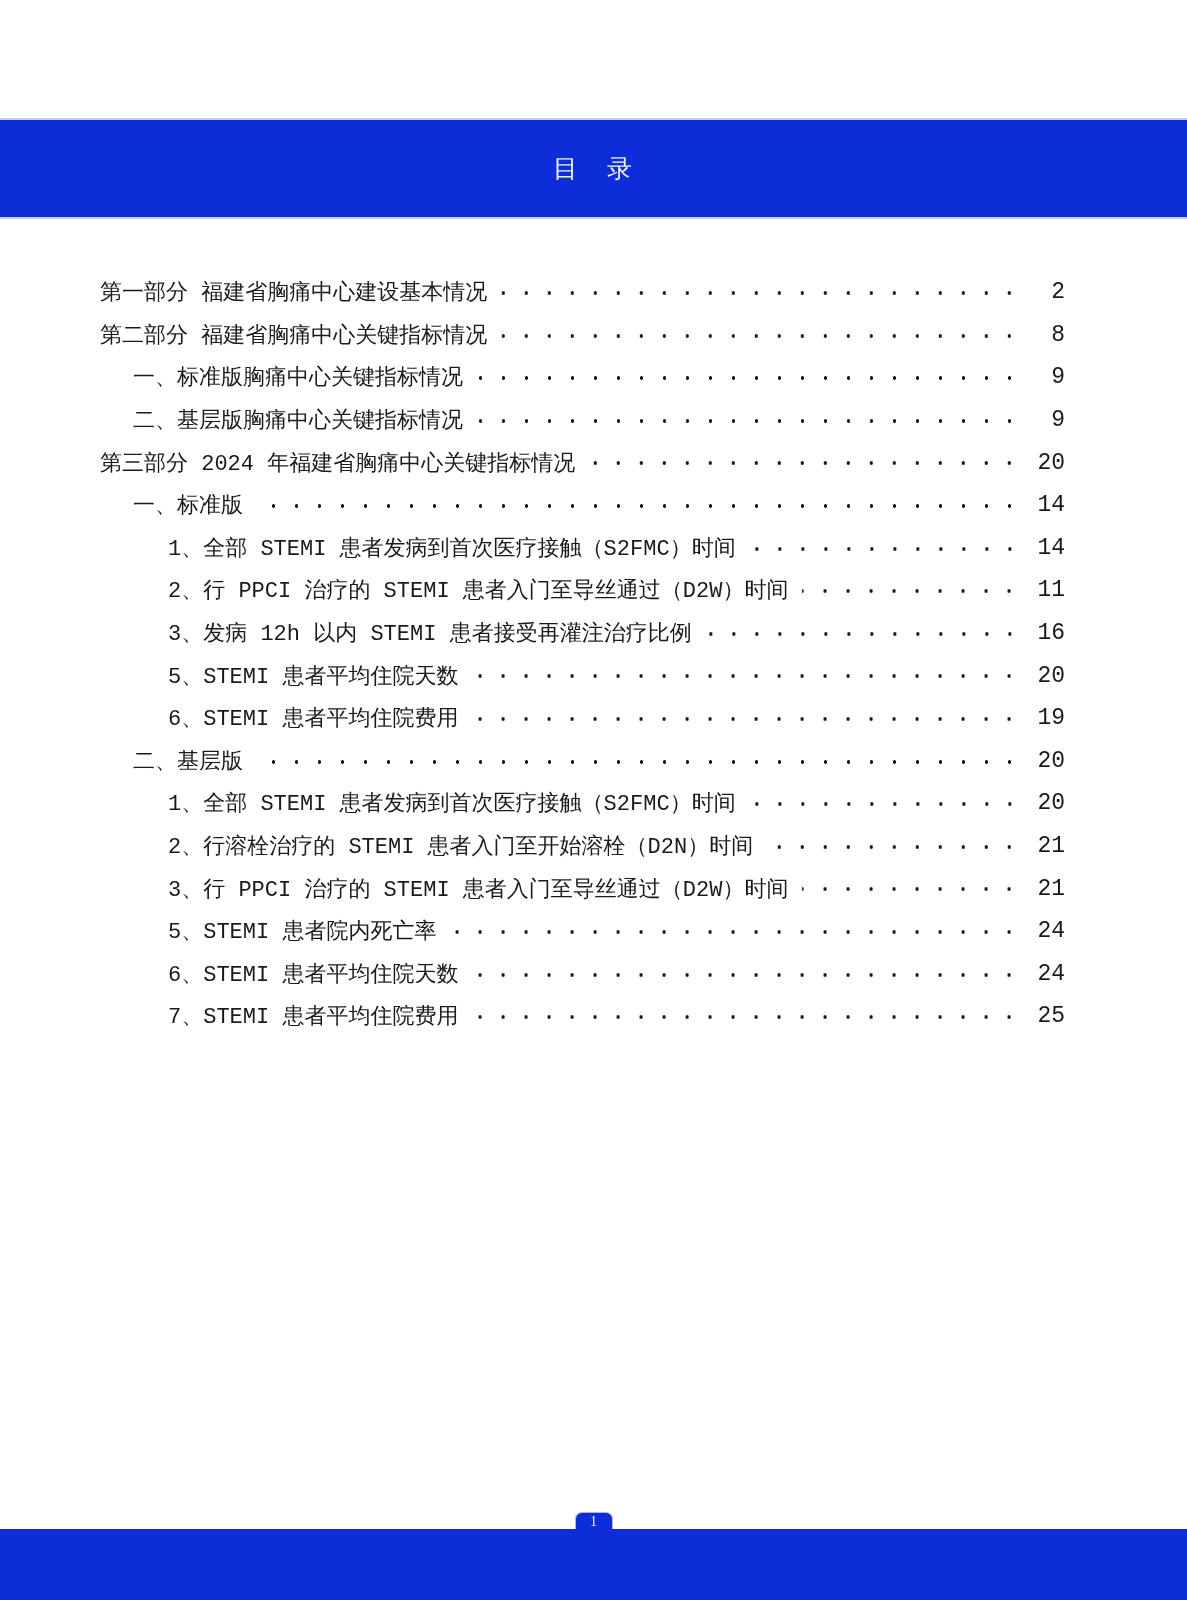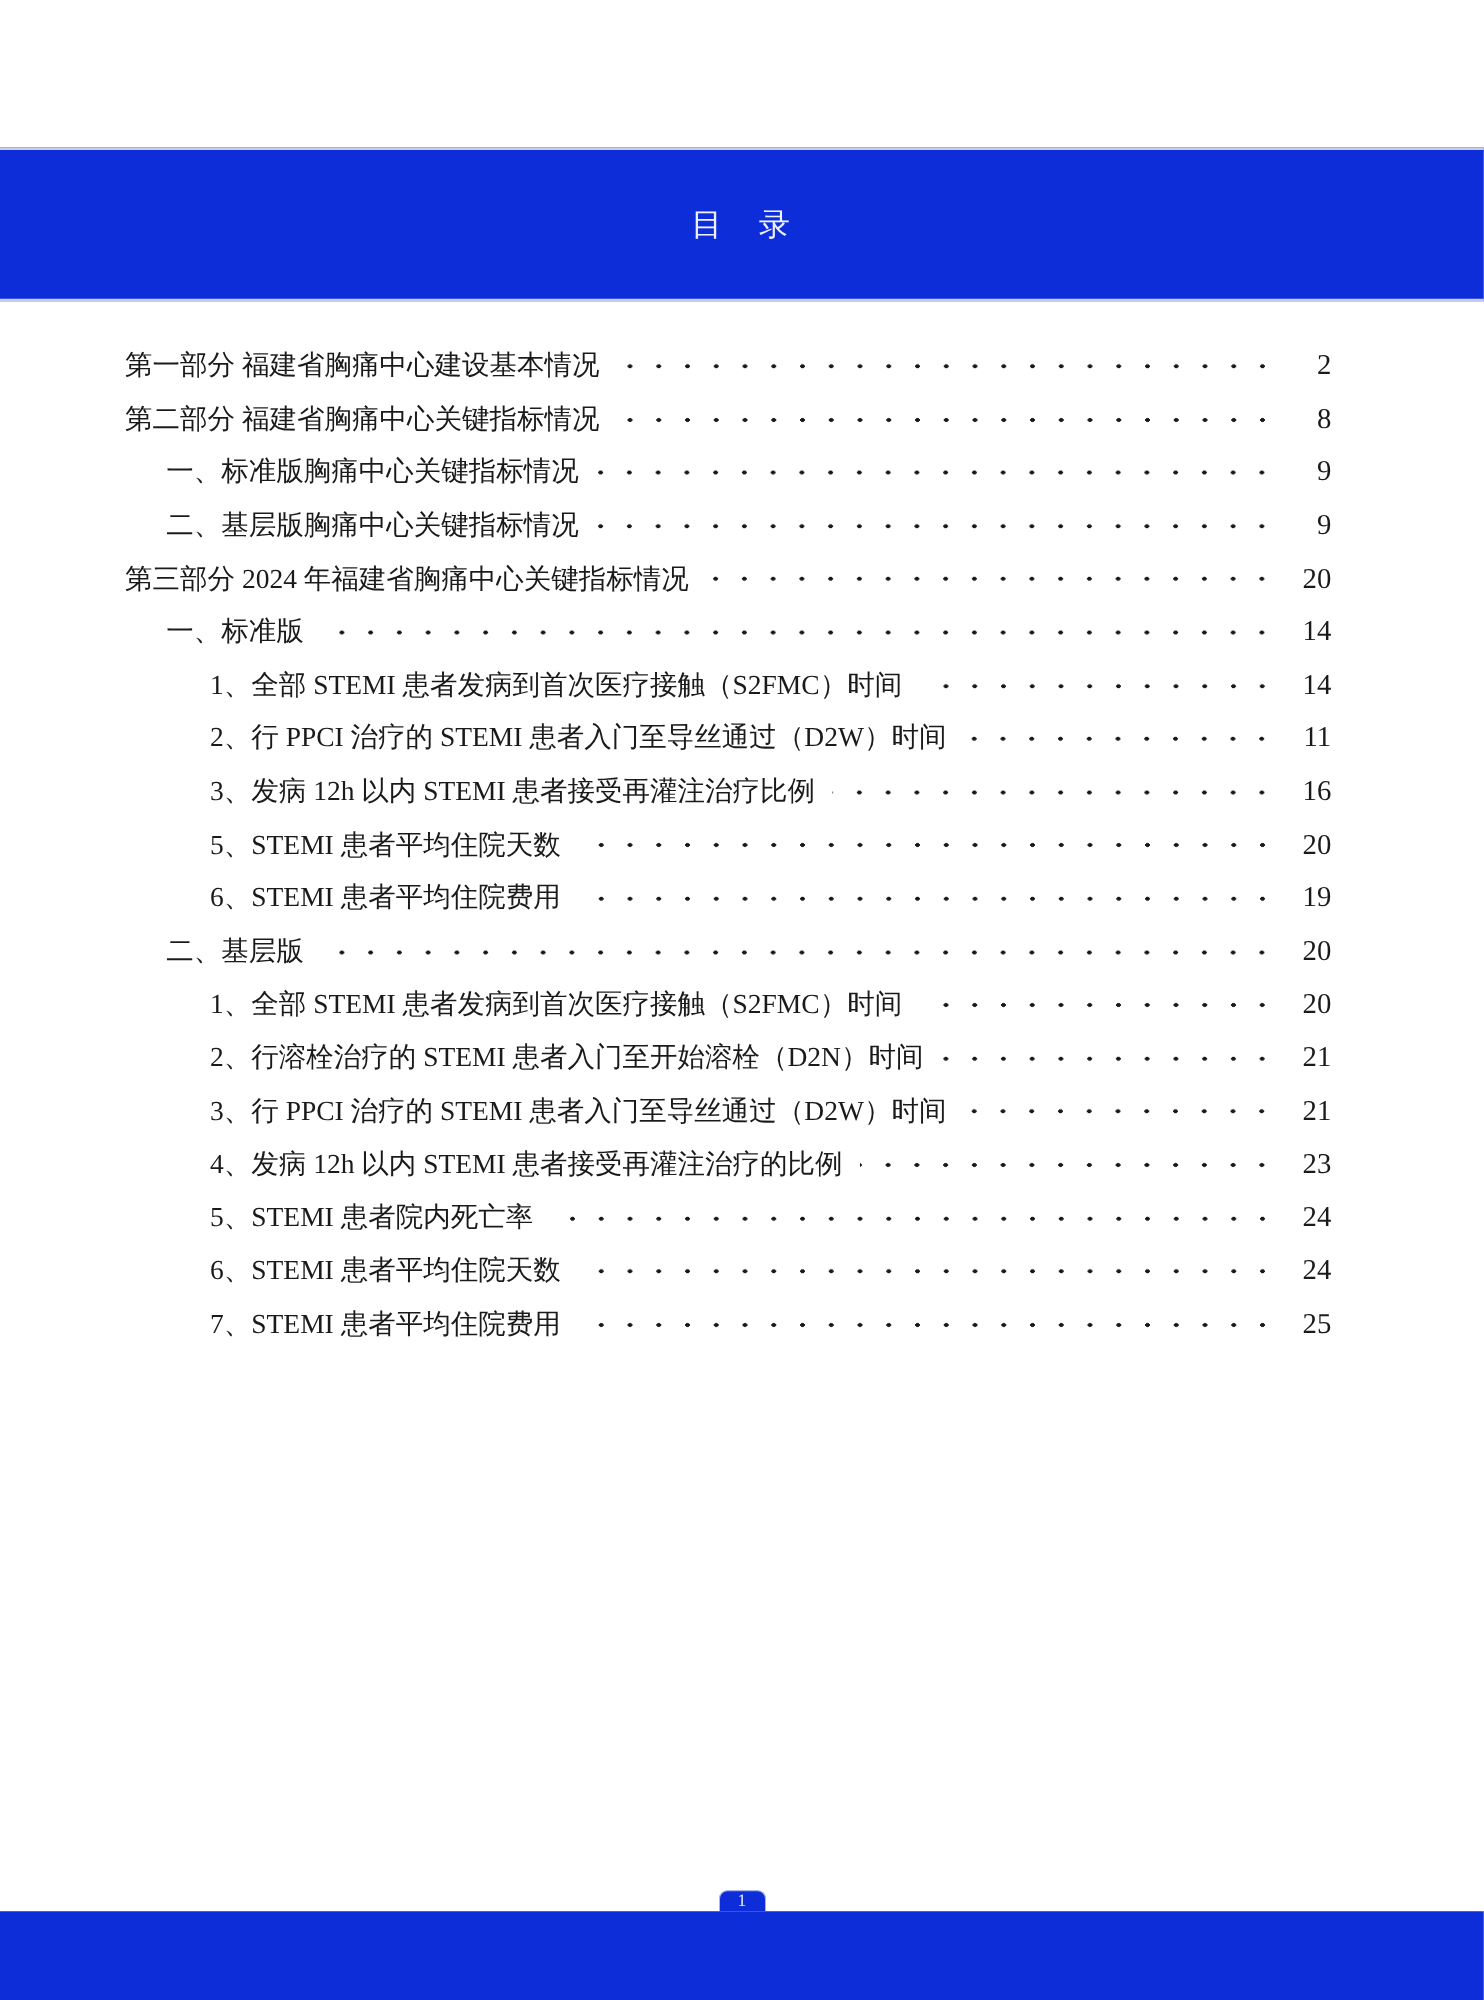--- a/index.html
+++ b/index.html
@@ -15,21 +15,21 @@
     font-family: "Liberation Serif", "DejaVu Serif", serif;
     color: #1a1a1a;
   }
 
   
   .header-band {
     position: absolute;
     top: 118px;
     left: 0;
     width: 100%;
-    height: 123px;
+    height: 101px;
     background: #0d2dd9;
     border-top: 2px solid #c6cbe9;
     border-bottom: 2px solid #c6cbe9;
     box-sizing: border-box;
     display: flex;
     align-items: center;
     justify-content: center;
   }
   .header-title {
     color: #eef0fa;
@@ -37,20 +37,21 @@
     letter-spacing: 2px;
     font-weight: normal;
   }
 
   
   .toc {
     position: absolute;
     top: 271px;
     left: 100px;
     width: 965px;
+    font-family: Liberation Mono, monospace;
   }
   .toc-row {
     display: flex;
     align-items: center;
     height: 42.6px;
     font-size: 22px;
     white-space: nowrap;
     cursor: default;
   }
   .toc-row .label {
@@ -183,25 +184,20 @@
       <span class="label">2、行溶栓治疗的 STEMI 患者入门至开始溶栓（D2N）时间</span>
       <span class="leader"></span>
       <span class="page-num">21</span>
     </div>
     <div class="toc-row level-2">
       <span class="label">3、行 PPCI 治疗的 STEMI 患者入门至导丝通过（D2W）时间</span>
       <span class="leader"></span>
       <span class="page-num">21</span>
     </div>
     <div class="toc-row level-2">
-      <span class="label">4、发病 12h 以内 STEMI 患者接受再灌注治疗的比例</span>
-      <span class="leader"></span>
-      <span class="page-num">23</span>
-    </div>
-    <div class="toc-row level-2">
       <span class="label">5、STEMI 患者院内死亡率</span>
       <span class="leader"></span>
       <span class="page-num">24</span>
     </div>
     <div class="toc-row level-2">
       <span class="label">6、STEMI 患者平均住院天数</span>
       <span class="leader"></span>
       <span class="page-num">24</span>
     </div>
     <div class="toc-row level-2">

